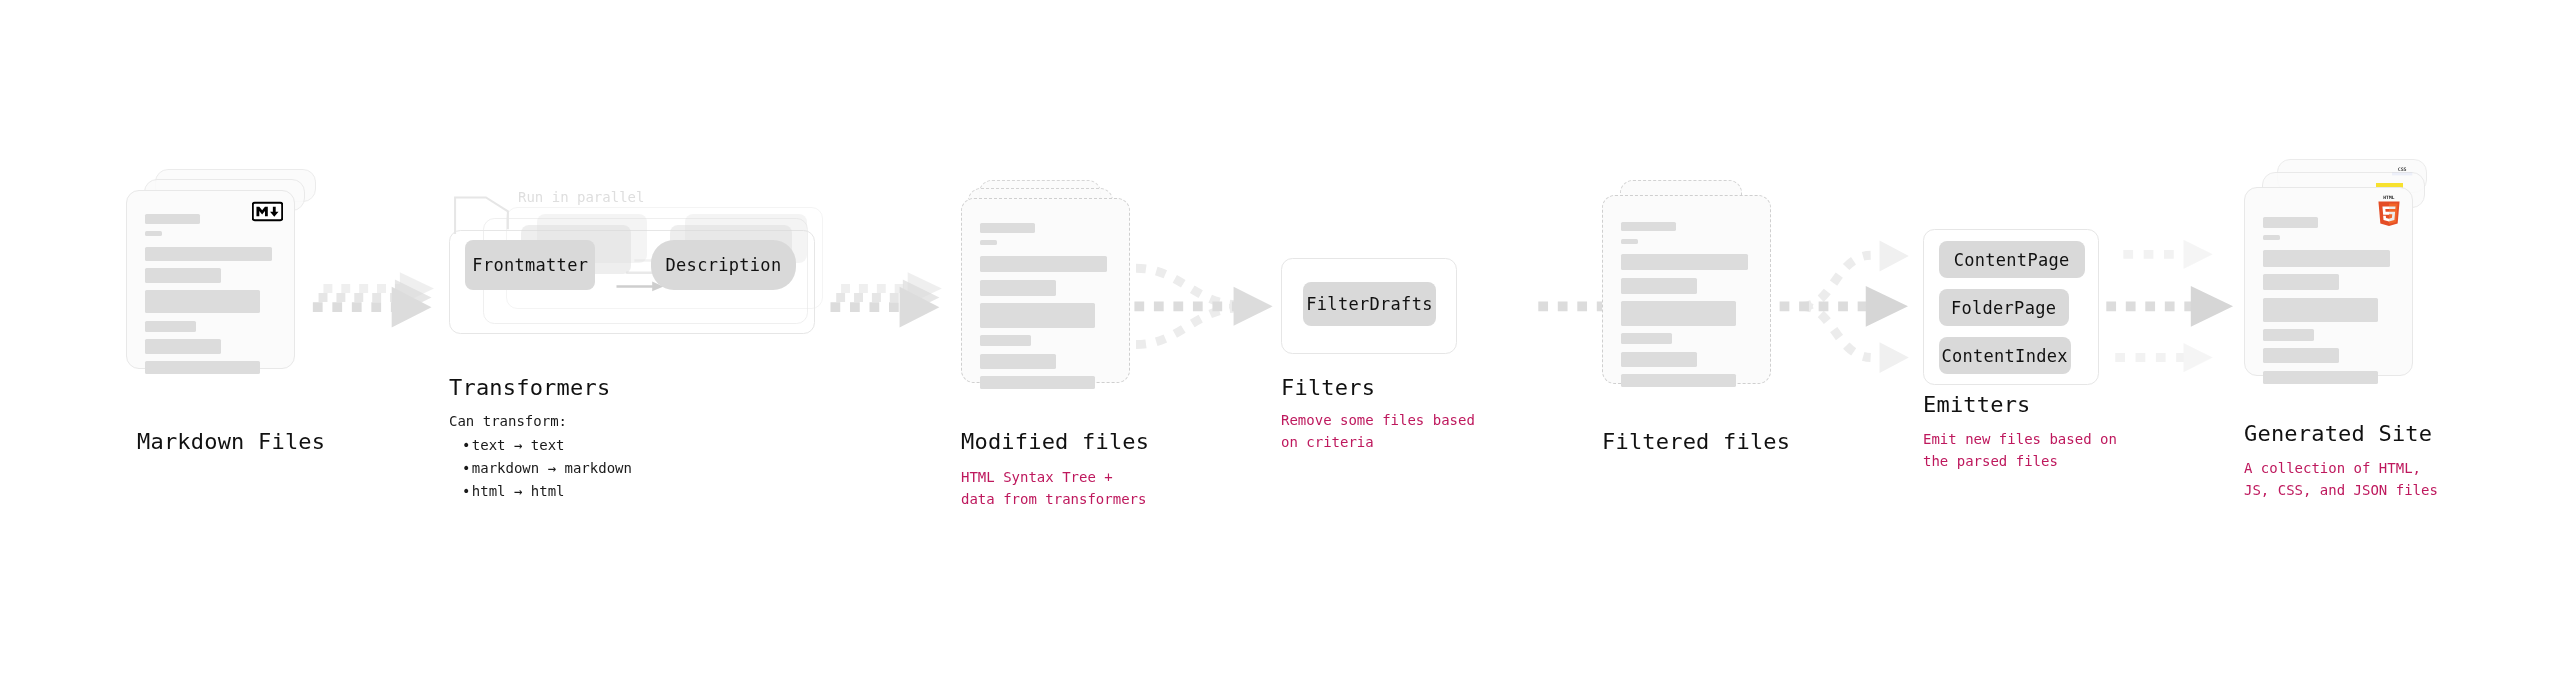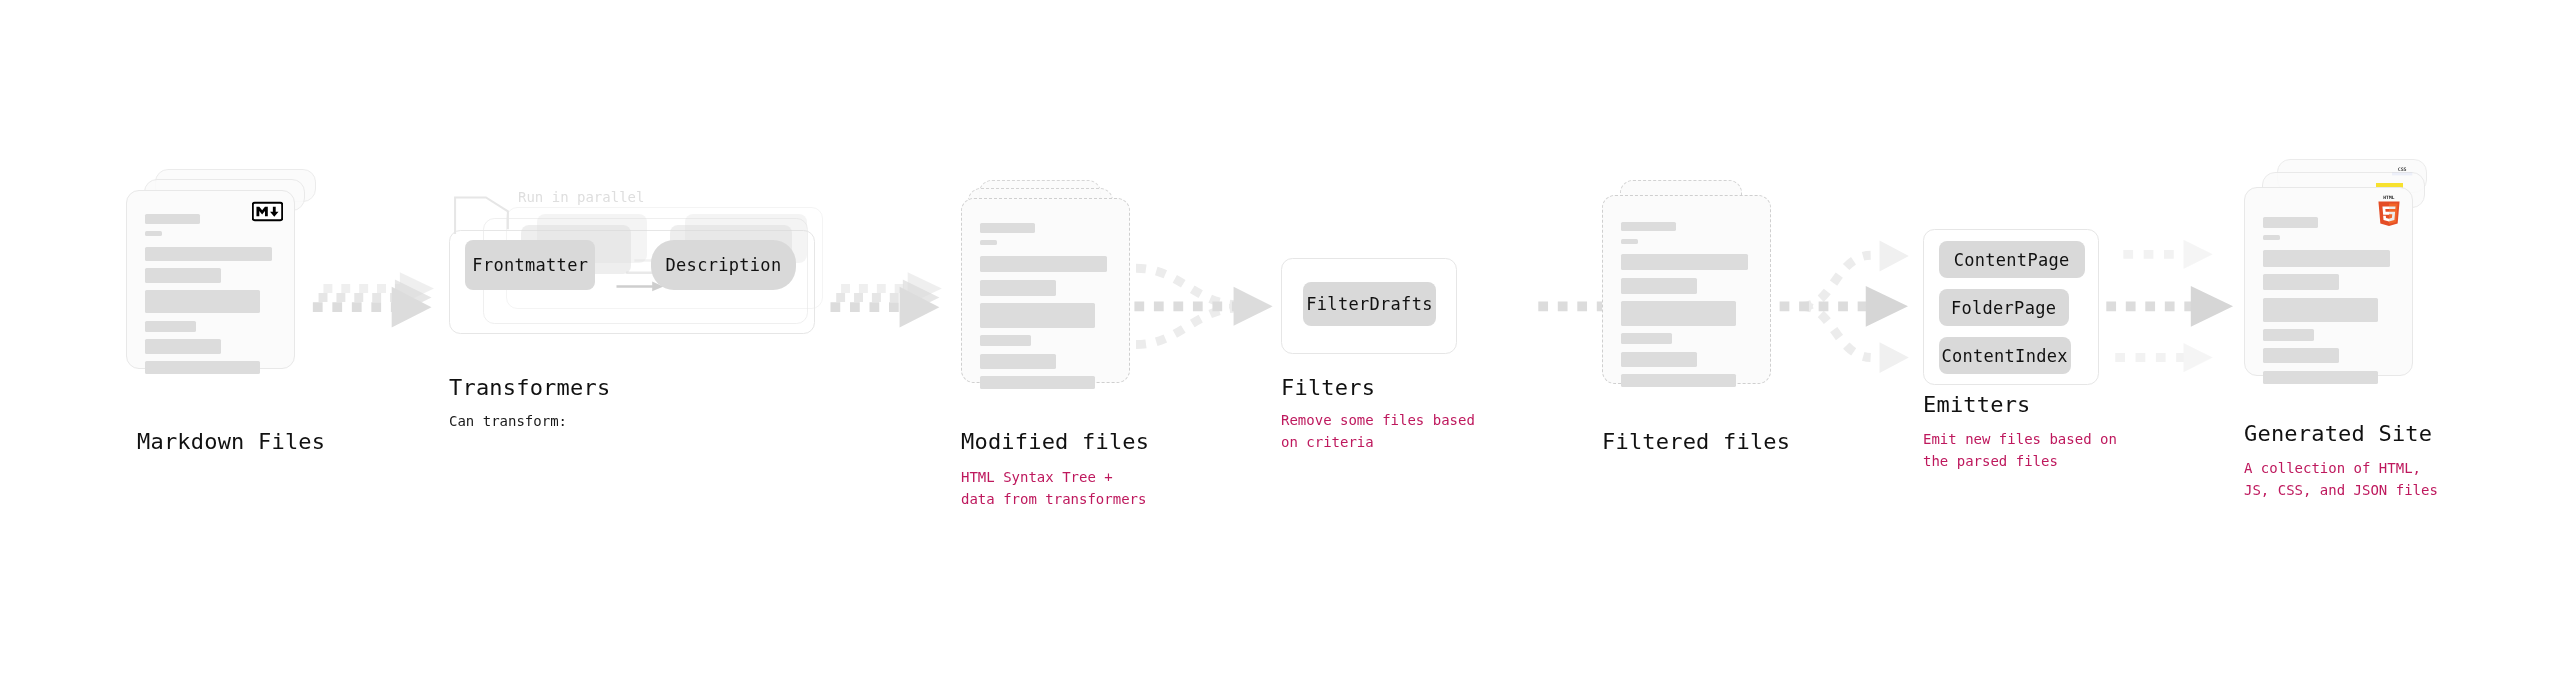--- a/index.html
+++ b/index.html
@@ -260,20 +260,25 @@
     <div class="chip" style="left:16.3px; top:32.5px; width:130px; height:50px;">Frontmatter</div>
     <div class="chip" style="left:202px; top:32.5px; width:145px; height:50px;border-radius:23px;">Description</div>
   </div>
 
   <div class="ghostlabel" style="left:518px; top:189px;">Run in parallel</div>
 
   <div class="title" style="left:449px; top:375px;">Transformers</div>
 
   <div class="bullets" style="left:449px; top:410px;">
     <p class="lead">Can transform:</p>
+    <ul>
+      <li>text → text</li>
+      <li>markdown → markdown</li>
+      <li>html → html</li>
+    </ul>
   </div>
 
   <div class="stack node" style="left:961px; top:180px; width:203px; height:252px;">
     <div class="card dashed back2" style="left:18px; top:0px; width:122px; height:29px;"></div>
     <div class="card dashed back1" style="left:6.5px; top:8.1px; width:145px; height:29px;"></div>
     <div class="card dashed" style="left:0px; top:18px; width:169px; height:185px;">
       <div class="lines" style="top:24.4px;">
         <div class="ln" style="width:42%;height:9.8px;"></div>
         <div class="ln" style="width:13%;height:4.9px;margin-bottom:10.6px;"></div>
         <div class="ln" style="width:97%;height:16.3px;"></div>

